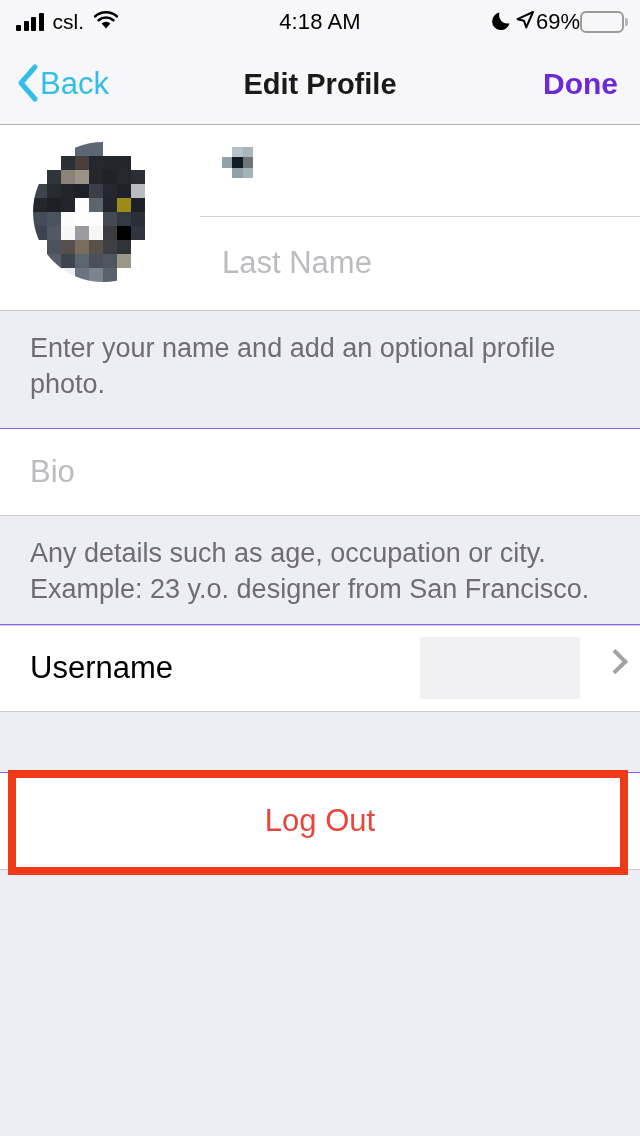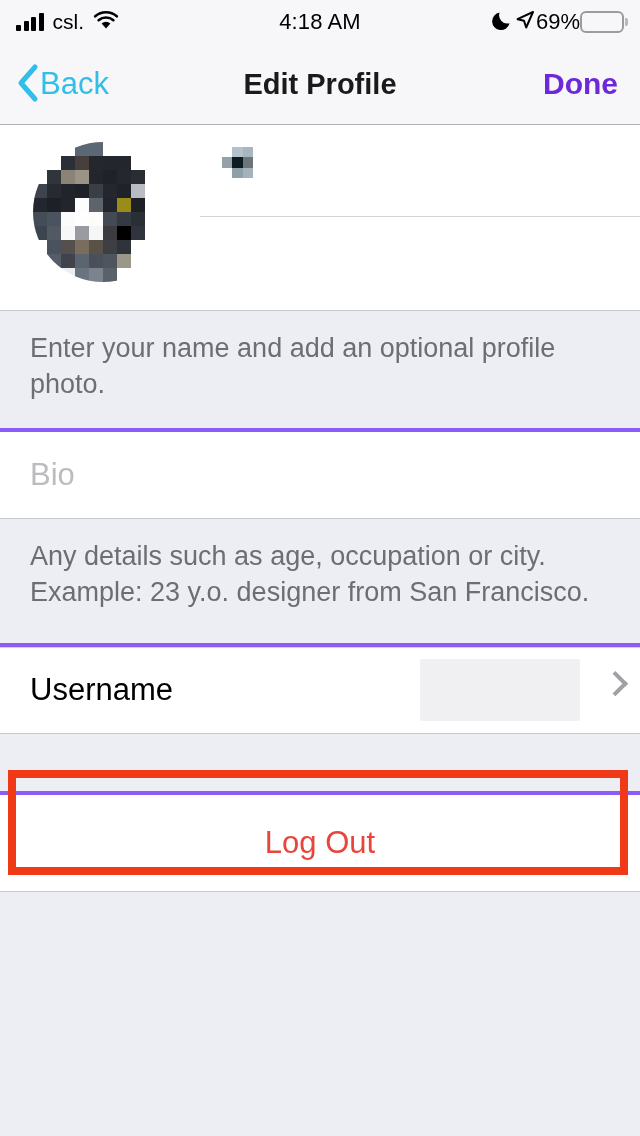--- a/index.html
+++ b/index.html
@@ -57,21 +57,21 @@
   .nav-title{
     position:absolute; left:0; right:0; text-align:center;
     font-size:29px; font-weight:bold; color:#1a1a1a; pointer-events:none;
   }
   .nav-done{
     position:absolute; right:22px; font-size:30px; font-weight:bold;
     color:#6d28d9; background:none; border:none; cursor:pointer;
   }
   .gray{ background:#eceef4; }
   .hairline-top{ border-top:1px solid #c8c8cd; }
-  .hairline-bot{ border-bottom:4px solid #8b5cf6; }
+  .hairline-bot{ border-bottom:1px solid #8b5cf6; }
 
   
   .name-sec{ position:relative; height:185px; background:#fff; }
   .avatar{
     position:absolute; left:33px; top:17px;
     width:140px; height:140px; border-radius:50%;
     overflow:hidden;
   }
   .avatar .pix{ width:100%; height:100%; display:block; }
   .name-fields{ position:absolute; left:200px; right:0; top:0; bottom:0; }
@@ -80,21 +80,21 @@
   .redact-inline{
     position:absolute; left:22px; top:22px; width:31px; height:31px;
   }
   .ph{ font-size:31px; color:#bcbcc0; padding-left:22px; }
 
   
   .note{
     background:#eceef4; padding:20px 30px 26px 30px;
     font-size:27px; line-height:1.32; color:#6d6d72;
   }
-  .note.tall{ padding-bottom:32px; }
+  .note.tall{ padding-bottom:16px; }
 
   
   .bio-sec{ height:86px; background:#fff; display:flex; align-items:center; }
   .bio-sec .ph{ padding-left:30px; }
 
   
   .row{
     position:relative; height:86px; background:#fff;
     display:flex; align-items:center; padding:0 0 0 30px;
   }
@@ -248,20 +248,23 @@
           <rect x="0" y="1" width="1" height="1" fill="#93a1a8"></rect>
           <rect x="1" y="0" width="1" height="1" fill="#b3c2c9"></rect>
             <rect x="2" y="0" width="1" height="1" fill="#a8b7bf"></rect>
           <rect x="1" y="1" width="1" height="1" fill="#0d1b23"></rect>
             <rect x="2" y="1" width="1" height="1" fill="#6d757b"></rect>
           <rect x="1" y="2" width="1" height="1" fill="#8fa0a8"></rect>
             <rect x="2" y="2" width="1" height="1" fill="#a4b3ba"></rect>
         </svg>
         <span class="ph"></span>
       </div>
+      <div class="field-row">
+        <span class="ph">Last Name</span>
+      </div>
     </div>
   </div>
 
   <div class="note hairline-top hairline-bot">Enter your name and add an optional profile photo.</div>
 
   <div class="bio-sec">
     <span class="ph">Bio</span>
   </div>
 
   <div class="note tall hairline-top hairline-bot">Any details such as age, occupation or city. Example: 23 y.o. designer from San Francisco.</div>

